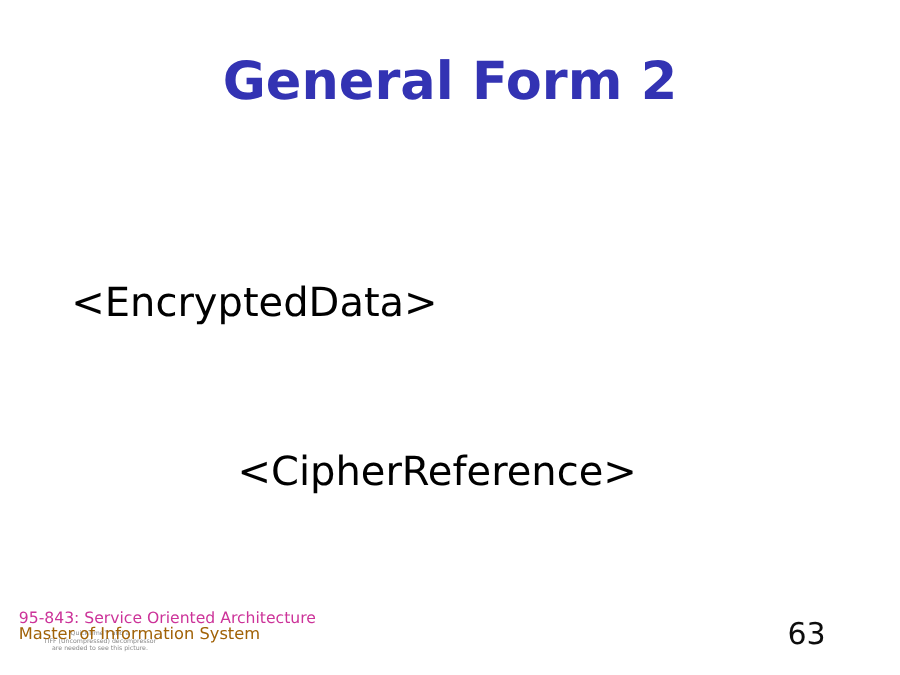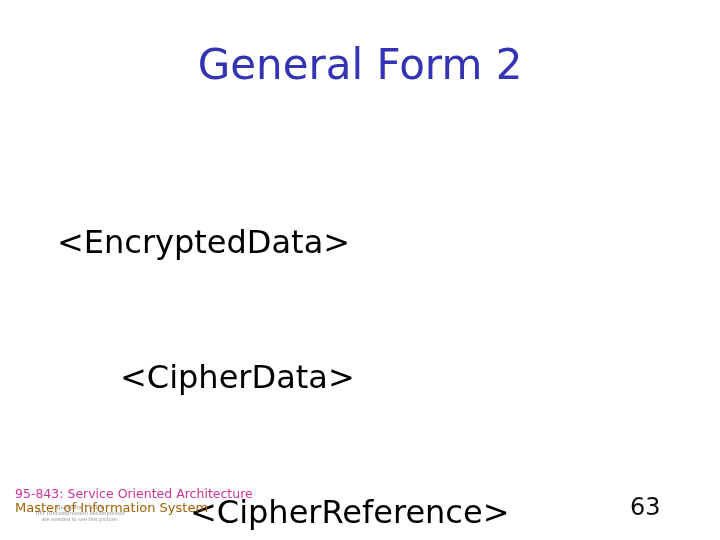--- a/index.html
+++ b/index.html
@@ -15,21 +15,21 @@
     overflow: hidden;
     font-family: "DejaVu Sans", "Liberation Sans", sans-serif;
   }
   .slide-title {
     position: absolute;
     top: 40px;
     left: 0;
     width: 720px;
     text-align: center;
     font-size: 42px;
-    font-weight: 400;
+    font-weight: 700;
     color: #3333B3;
     margin: 0;
     letter-spacing: 0px;
   }
   .code-block {
     position: absolute;
     top: 130px;
     left: 57px;
     width: 640px;
     color: #000000;
@@ -79,21 +79,20 @@
 </style>
 </head>
 <body>
 
 <div class="slide">
 
   <h1 class="slide-title">General Form 2</h1>
 
   <div class="code-block">
     <div class="code-line indent-0">&lt;EncryptedData&gt;</div>
-    <div class="code-line indent-1">&lt;CipherData&gt;</div>
     <div class="code-line indent-2">&lt;CipherReference&gt;</div>
     
     
     
     
     
   </div>
 
   <div class="qt-placeholder">
     <div>QuickTime™ and a</div>

